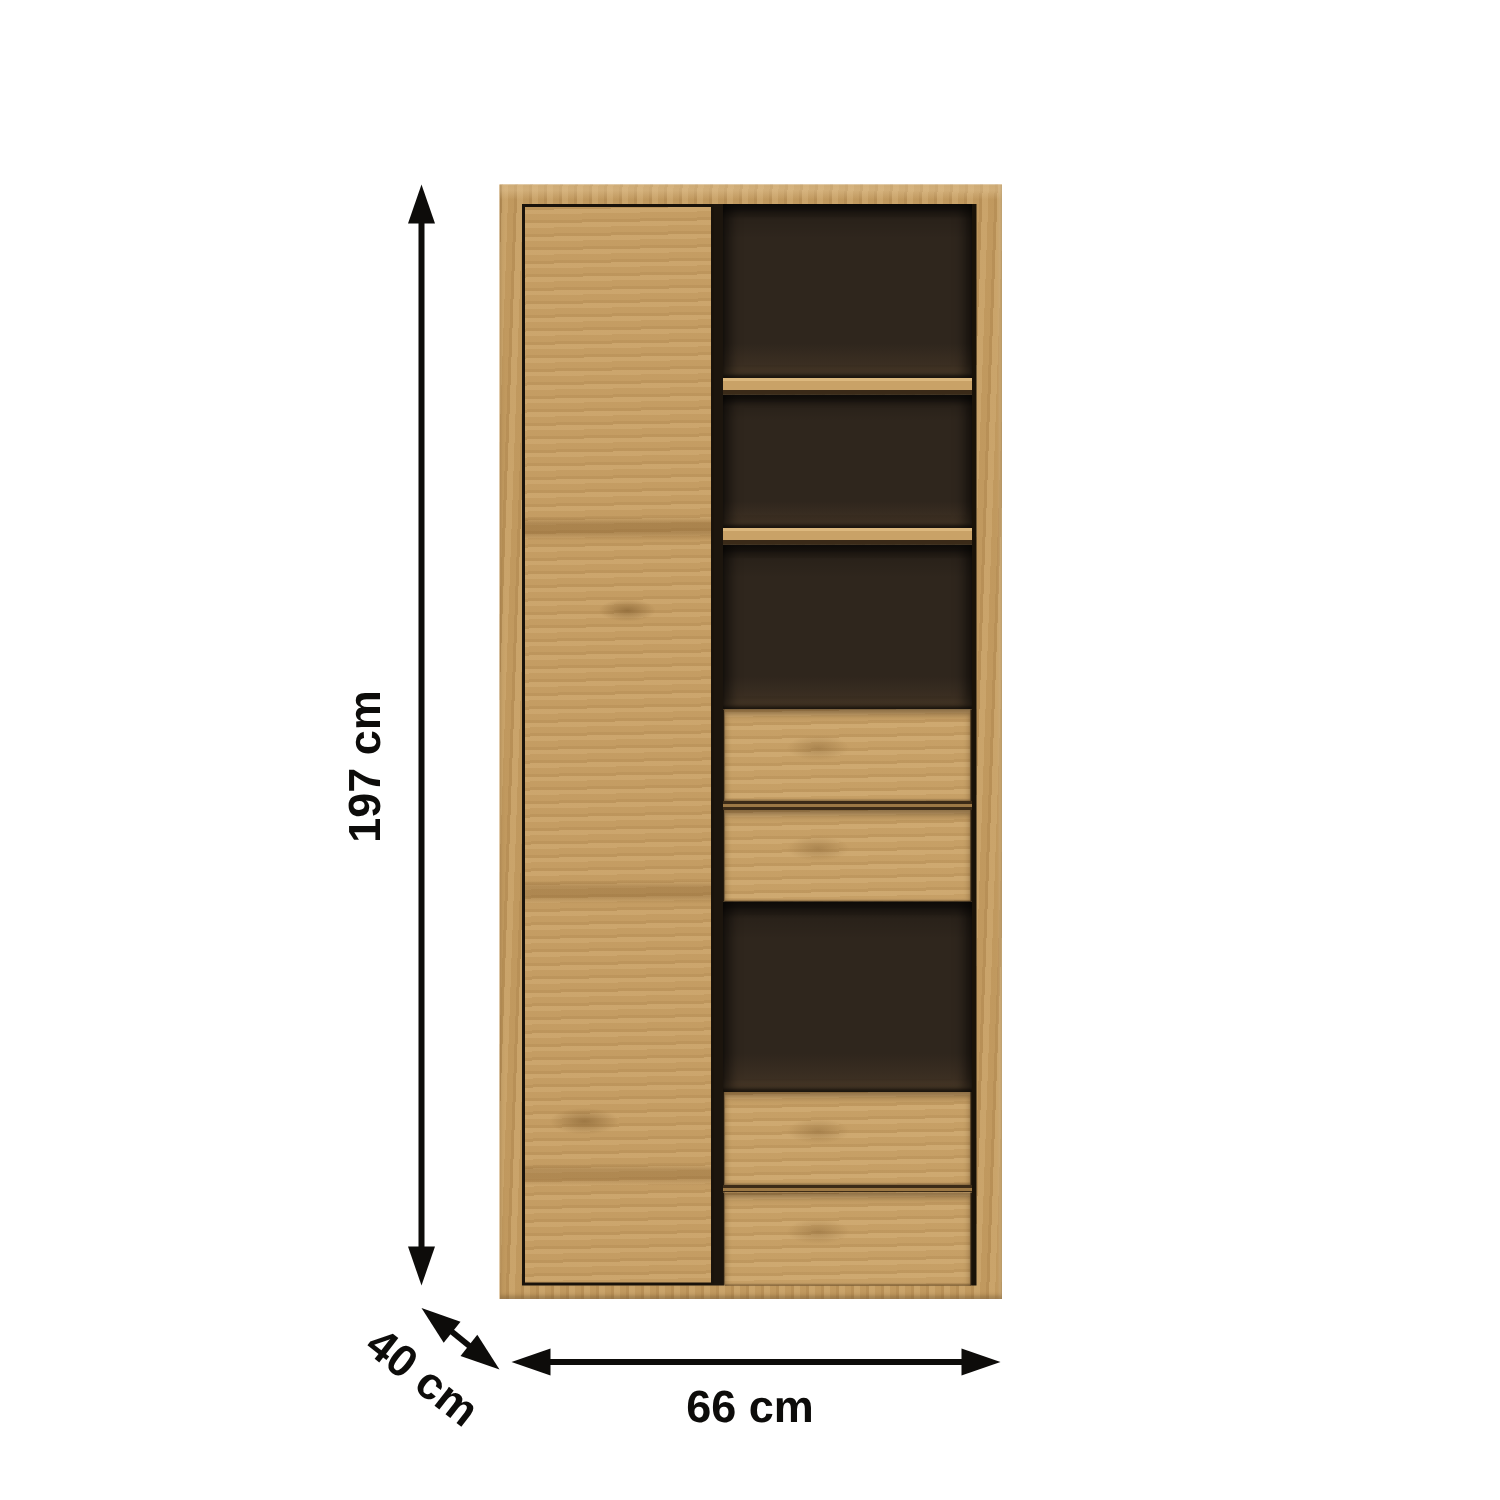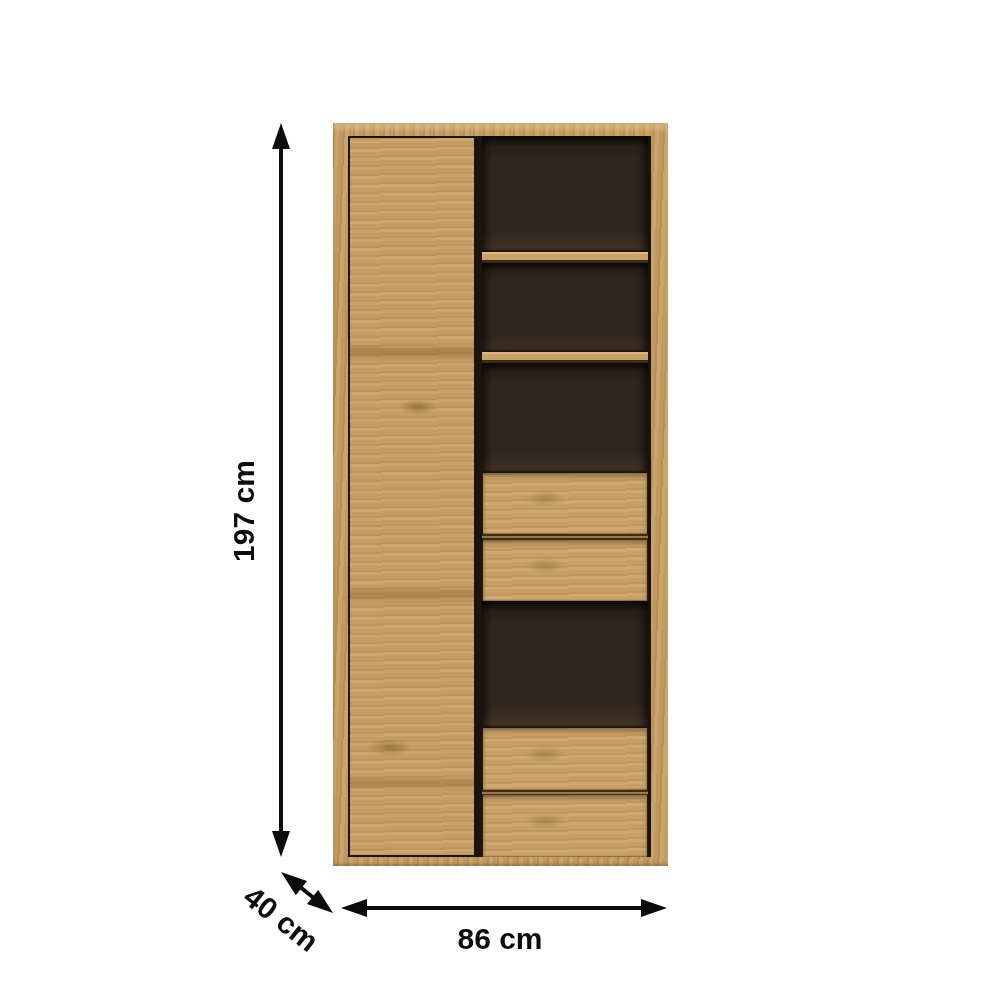--- a/index.html
+++ b/index.html
@@ -117,15 +117,15 @@
     </g>
     <g>
       <line x1="364" y1="908" x2="644" y2="908"></line>
       <polygon points="341,908 367,899 367,917"></polygon>
       <polygon points="667,908 641,899 641,917"></polygon>
     </g>
   </svg>
 
   <div class="dim-label height">197 cm</div>
   <div class="dim-label depth">40 cm</div>
-  <div class="dim-label width">86 cm</div>
+  <div class="dim-label width">66 cm</div>
 
 </div>
 
 </body></html>

